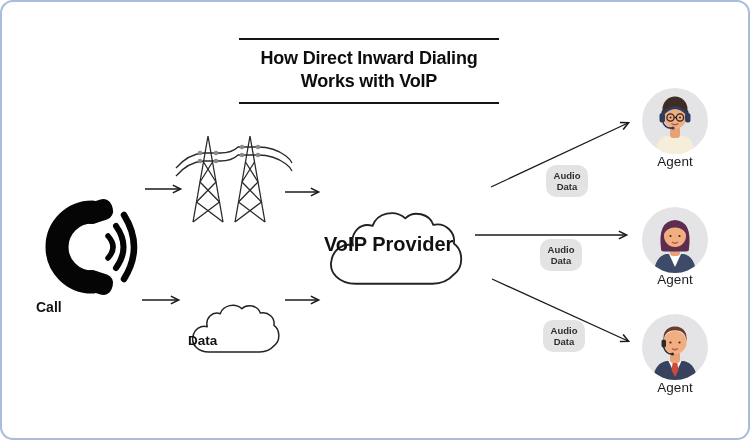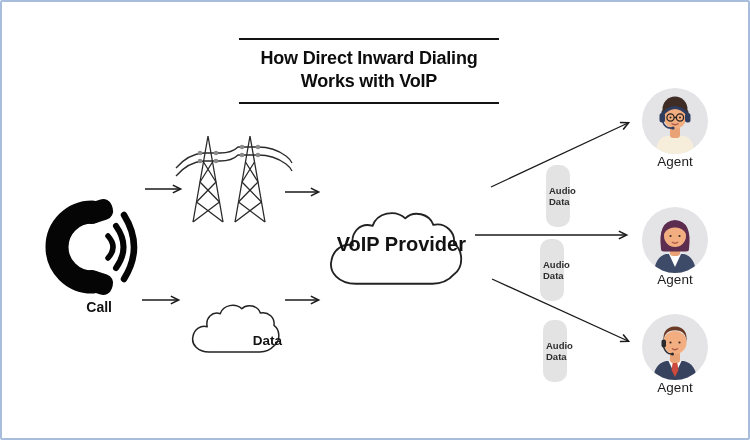--- a/index.html
+++ b/index.html
@@ -1,29 +1,29 @@
 <!DOCTYPE html>
 <html><head>
 <meta charset="utf-8">
 <style>
   html,body{margin:0;padding:0;background:#fff;font-family:"Liberation Sans",sans-serif;}
   .canvas{position:relative;width:750px;height:440px;box-sizing:border-box;
-          border:2px solid #a8bcdc;border-radius:2px;background:#fff;overflow:hidden;}
+          border:2px solid #a8bcdc;border-radius:13px;background:#fff;overflow:hidden;}
   .abs{position:absolute;}
   .title-block{left:237px;top:36px;width:260px;border-top:2px solid #141414;
                border-bottom:2px solid #141414;padding:7px 0 9px;}
   .title-text{font-size:18px;line-height:23px;font-weight:bold;color:#0d0d0d;
               text-align:center;letter-spacing:-0.2px;}
-  .node-label{font-weight:bold;color:#121212;text-align:right;}
+  .node-label{font-weight:bold;color:#121212;text-align:left;}
   .call-label{left:34px;top:297px;width:76px;font-size:14px;}
   .voip-label{left:186px;top:331px;width:94px;font-size:13.5px;}
   .provider-label{left:322px;top:230px;width:142px;font-size:20px;line-height:24px;}
   .agent-label{width:90px;font-size:13.5px;font-weight:400;color:#1c1c1e;text-align:center;}
-  .pill{width:24px;box-sizing:border-box;background:#e3e3e3;border-radius:10px;
-        padding:20px 3px;font-size:9.5px;line-height:11px;font-weight:600;color:#2e2e30;
+  .pill{width:42px;box-sizing:border-box;background:#e3e3e3;border-radius:10px;
+        padding:5px 3px;font-size:9.5px;line-height:11px;font-weight:600;color:#2e2e30;
         text-align:center;}
   svg{display:block;}
 </style>
 </head>
 <body>
 
 <div class="canvas">
 
   <svg class="abs" style="left:0;top:0;" width="750" height="440" viewBox="0 0 750 440">
     <defs>

